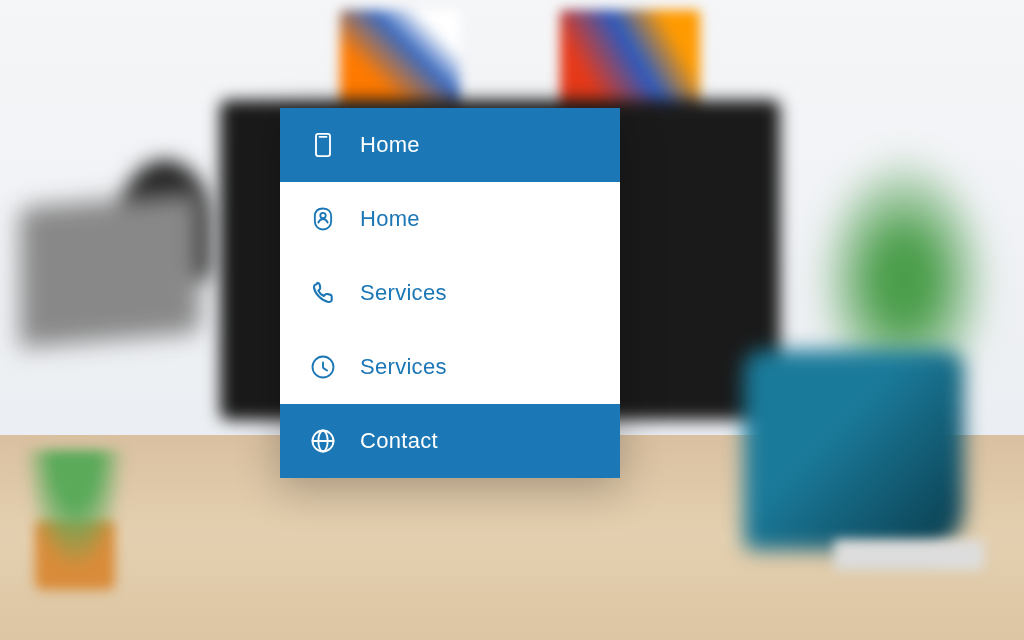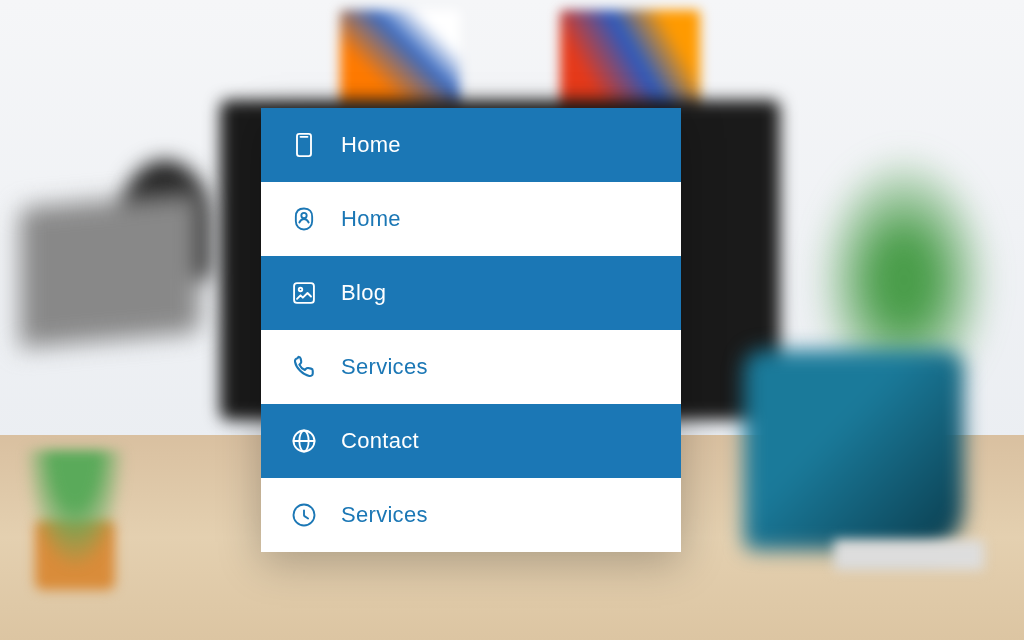--- a/index.html
+++ b/index.html
@@ -101,22 +101,22 @@
     width: 150px; height: 30px;
     background: #ddd;
     filter: blur(6px);
     border-radius: 3px;
   }
 
   
   .menu {
     position: absolute;
     top: 108px;
-    left: 261px;
-    width: 420px;
+    left: 280px;
+    width: 340px;
     background: #0f766e;
     box-shadow: 0 10px 40px rgba(0,0,0,0.25);
   }
   .menu-item {
     display: flex;
     align-items: center;
     height: 74px;
     padding: 0 28px;
     gap: 22px;
     cursor: pointer;
@@ -169,54 +169,44 @@
     <span class="icon-wrap">
       <svg viewBox="0 0 24 24" fill="none" stroke-width="1.6" stroke-linecap="round" stroke-linejoin="round">
         <path d="M12 3 C7 3 5 6 5 10 v4 c0 4 3 7 7 7 s7-3 7-7 v-4 C19 6 17 3 12 3 Z"></path>
         <circle cx="12" cy="9" r="2.3"></circle>
         <path d="M8 15 c1-2 2.5-3 4-3 s3 1 4 3"></path>
       </svg>
     </span>
     <span>Home</span>
   </div>
 
-  <div class="menu-item blue">
-    <span class="icon-wrap">
-      <svg viewBox="0 0 24 24" fill="none" stroke-width="1.6" stroke-linecap="round" stroke-linejoin="round">
-        <rect x="3.5" y="3.5" width="17" height="17" rx="2.5"></rect>
-        <circle cx="9" cy="9" r="1.5"></circle>
-        <path d="M6 17 l3-3 2 2 4-4 3 3"></path>
-      </svg>
-    </span>
-    <span>Blog</span>
-  </div>
 
   <div class="menu-item white">
     <span class="icon-wrap">
       <svg viewBox="0 0 24 24" fill="none" stroke-width="1.8" stroke-linecap="round" stroke-linejoin="round">
         <path d="M5.5 3.5 C4 3.5 3 5 3.3 6.5 c1 5.5 6.7 11.2 12.2 12.2 1.5 .3 3-.7 3-2.2 v-2.3 c0-.9-.6-1.6-1.5-1.8 l-2.4-.5 c-.7-.15-1.4 .1-1.9 .6 l-1 1 C9.4 12.6 8 11.2 7 9 l1-1 c.5-.5 .75-1.2 .6-1.9 L8.1 3.7 C7.9 2.8 7.2 2.2 6.3 2.2 Z" transform="translate(1 1)"></path>
+      </svg>
+    </span>
+    <span>Services</span>
+  </div>
+
+  <div class="menu-item white">
+    <span class="icon-wrap">
+      <svg viewBox="0 0 24 24" fill="none" stroke-width="1.6" stroke-linecap="round" stroke-linejoin="round">
+        <circle cx="12" cy="12" r="9"></circle>
+        <path d="M12 8 v4.2 c0 .3 .15 .6 .4 .75 L15.5 15"></path>
       </svg>
     </span>
     <span>Services</span>
   </div>
 
   <div class="menu-item blue">
     <span class="icon-wrap">
       <svg viewBox="0 0 24 24" fill="none" stroke-width="1.6" stroke-linecap="round" stroke-linejoin="round">
         <circle cx="12" cy="12" r="9"></circle>
         <ellipse cx="12" cy="12" rx="4" ry="9"></ellipse>
         <line x1="3" y1="12" x2="21" y2="12"></line>
       </svg>
     </span>
     <span>Contact</span>
   </div>
 
-  <div class="menu-item white">
-    <span class="icon-wrap">
-      <svg viewBox="0 0 24 24" fill="none" stroke-width="1.6" stroke-linecap="round" stroke-linejoin="round">
-        <circle cx="12" cy="12" r="9"></circle>
-        <path d="M12 8 v4.2 c0 .3 .15 .6 .4 .75 L15.5 15"></path>
-      </svg>
-    </span>
-    <span>Services</span>
-  </div>
-
 </nav>
 
 </body></html>

